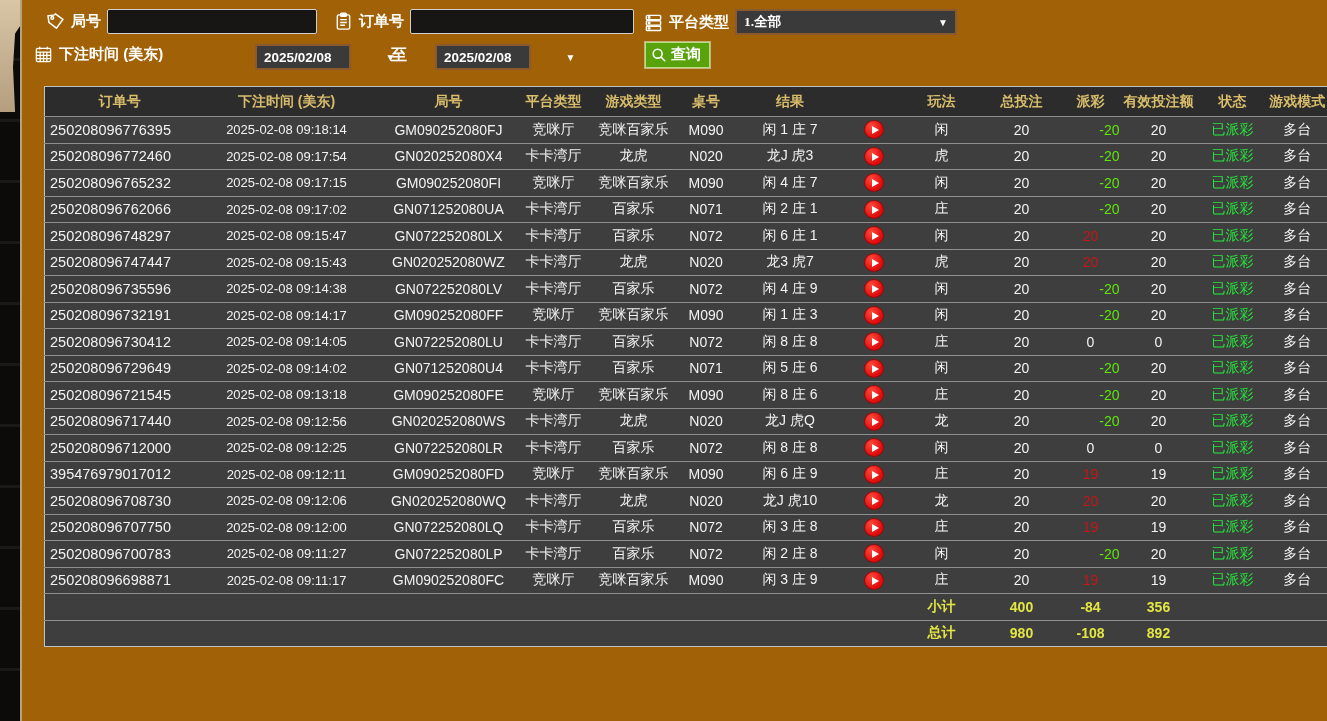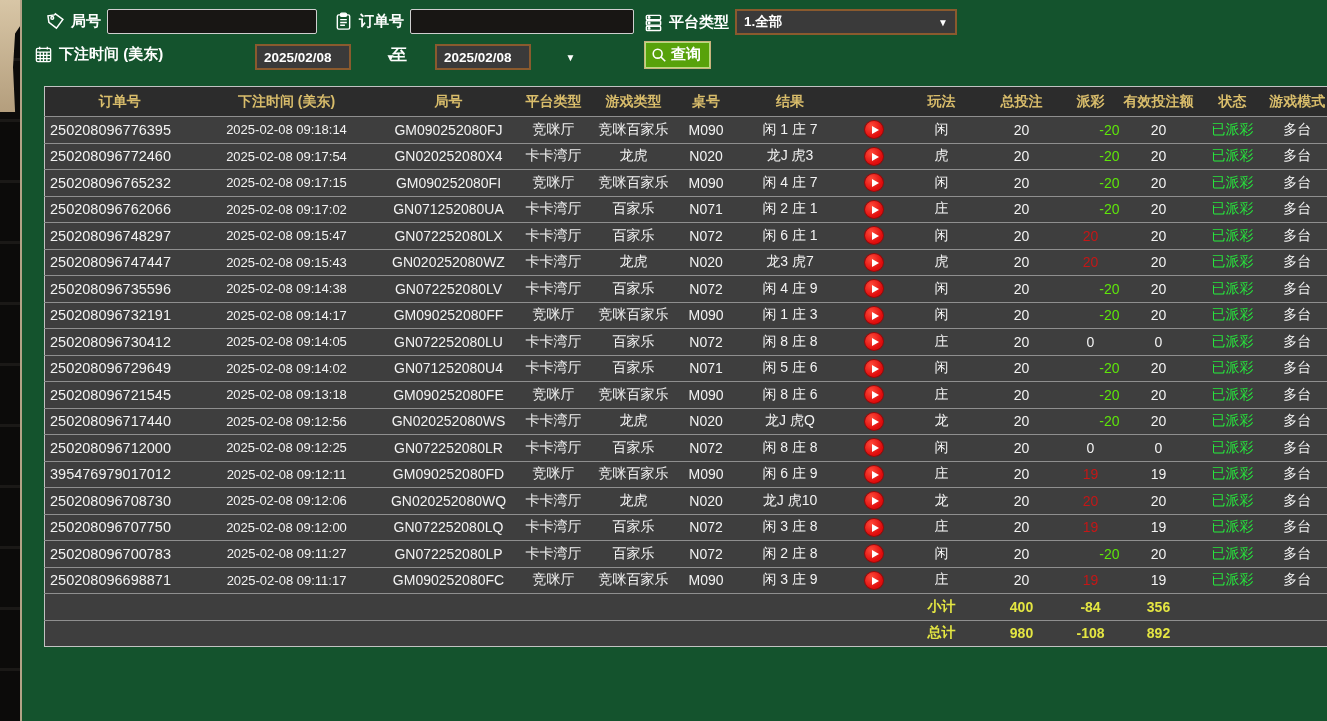--- a/index.html
+++ b/index.html
@@ -7,39 +7,39 @@
   body { font-family:"Liberation Sans","DejaVu Sans",sans-serif; background:#1e1b18; position:relative; }
 
   
   .left-strip { position:absolute; left:0; top:0; width:20px; height:721px;
     background:repeating-linear-gradient(180deg,#0c0b0a 0 58px,#1b1917 58px 61px); }
   .tan-line { position:absolute; left:20px; top:0; width:2px; height:721px; background:#b4a287; }
   .tan-wedge { position:absolute; left:0; top:0; width:26px; height:112px;
     background:linear-gradient(180deg,#d8c6a6,#b49e7d);
     clip-path:polygon(0 0,100% 0,92% 18%,58% 30%,50% 60%,58% 100%,0 100%); }
 
-  .main { position:absolute; left:22px; top:0; width:1305px; height:721px; background:#14532d; }
+  .main { position:absolute; left:22px; top:0; width:1305px; height:721px; background:#a16207; }
 
   
   .filter-bar { position:relative; height:86px; }
   .fgroup { position:absolute; display:flex; align-items:center; gap:6px; color:#ffffff;
             font-weight:bold; font-size:15px; white-space:nowrap; }
   .fg-round    { left:24px;  top:9px; }
   .fg-order    { left:312px; top:9px; }
   .fg-platform { left:622px; top:9px; }
   .fg-bettime  { left:12px;  top:45px; }
   .ficon { width:19px; height:19px; flex:0 0 auto; }
   .ficon svg { width:100%; height:100%; display:block; }
   .txt-input { height:25px; background:#181614; border:1px solid #cfcfcf; border-radius:2px;
                color:#eee; font-size:13px; padding:0 6px; outline:none; }
   .in-round { width:210px; } .in-order { width:224px; }
   .sel { display:inline-flex; align-items:center; justify-content:space-between;
          background:#3a3a3a; border:2px solid #8a5a2e; color:#fff; font-weight:bold;
          font-size:13.5px; padding:0 7px; height:26px; cursor:pointer; }
-  .sel-platform { width:222px; }
+  .sel-platform { width:222px;font-family:Liberation Serif, serif; }
   .sel-date { width:96px; position:absolute; top:44px;gap:48px; }
   .sel .arrow { font-size:10px; margin-left:6px; }
   .date-from { left:233px; } .date-to { left:413px; }
   .to-label { position:absolute; left:369px; top:45px; color:#fff; font-weight:bold; font-size:16px; }
   .search-btn { position:absolute; left:622px; top:41px; display:inline-flex; align-items:center; gap:4px;
     background:#58a20b; border:1px solid #c8b27c; box-shadow:inset 0 0 0 1px #b9dd82;
     color:#fff; font-weight:bold; font-size:15px; padding:3px 9px 4px 6px; cursor:pointer; }
   .search-btn svg { width:16px; height:16px; }
 
   

